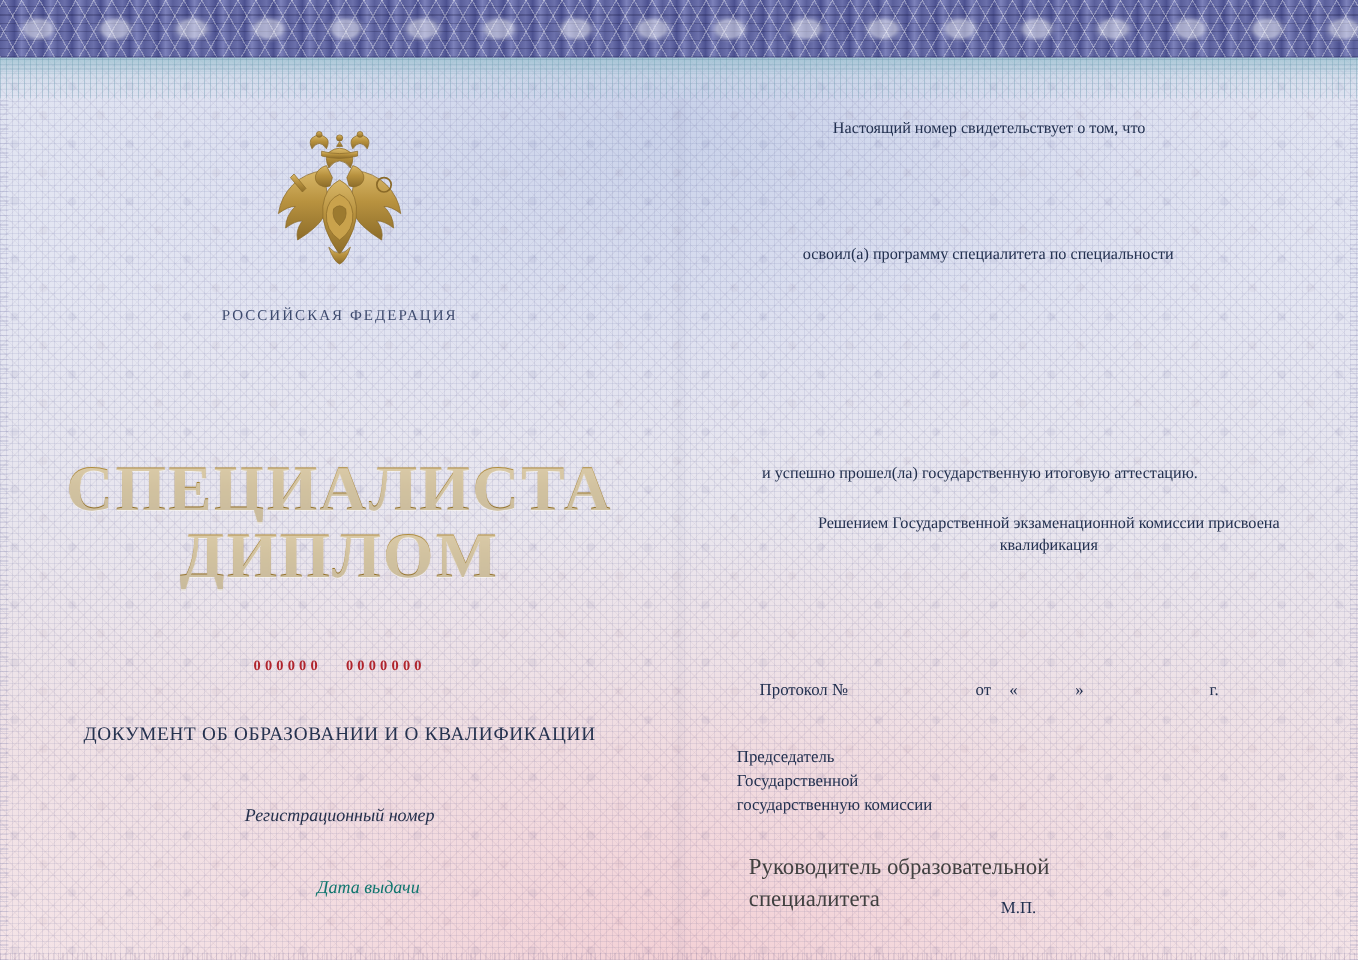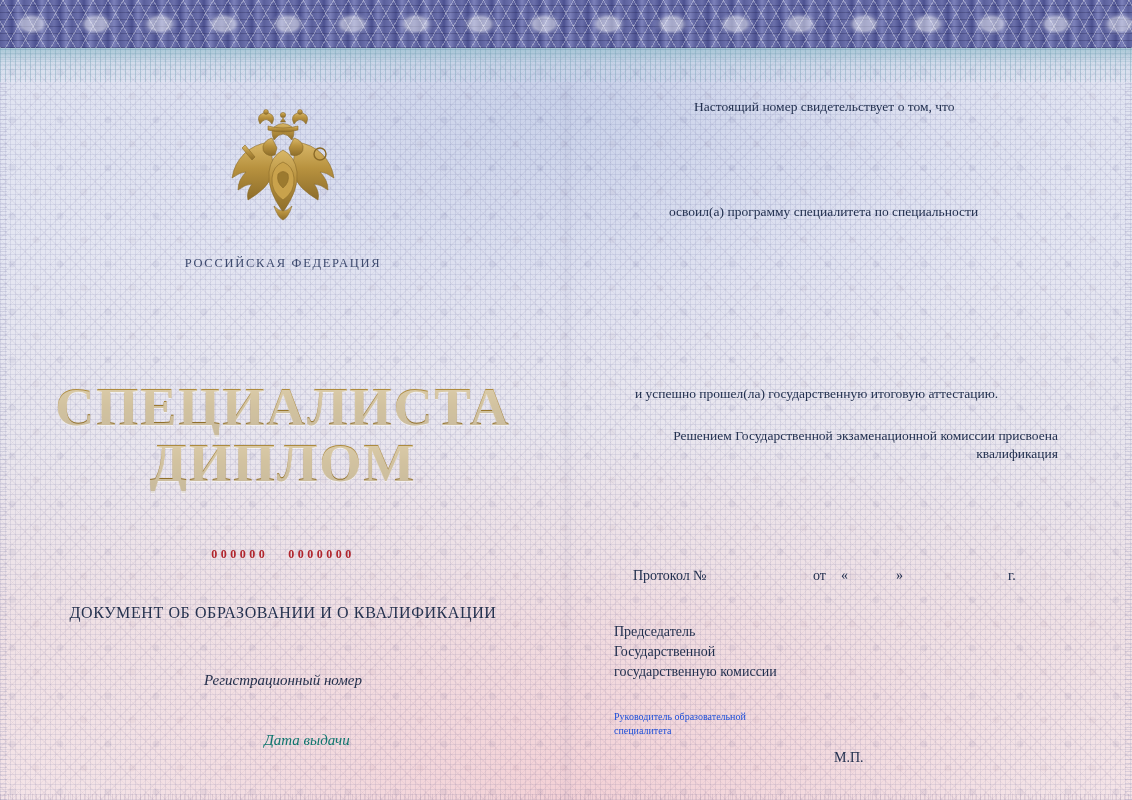--- a/index.html
+++ b/index.html
@@ -196,21 +196,21 @@
     font-family: "Liberation Serif", serif;
     color: #22304f;
     font-size: 13.5px;
     line-height: 1.35;
     white-space: nowrap;
   }
 
   .r1 { left: 128px; top: 8px; }
   .r2 { left: 103px; top: 113px; }
   .r3 { left: 69px;  top: 295px; }
-  .r4 { left: 92px;  top: 337px; text-align: right; width: 400px; white-space: normal; }
+  .r4 { left: 108px;  top: 337px; text-align: center; width: 400px; white-space: normal; }
 
   .protocol {
     position: absolute;
     left: 67px; top: 478px;
     width: 450px;
     font-family: "Liberation Serif", serif;
     font-size: 14px;
     color: #22304f;
   }
   .protocol .p-no { }
@@ -222,24 +222,24 @@
   .sig-block-1 {
     position: absolute;
     left: 48px; top: 532px;
     font-family: "Liberation Serif", serif;
     font-size: 14px;
     color: #22304f;
     line-height: 1.42;
   }
   .sig-block-2 {
     position: absolute;
-    left: 48px; top: 620px;
-    font-family: "Liberation Serif", serif;
-    font-size: 10px;
-    color: #1d4ed8;
+    left: 58px; top: 620px;
+    font-family: "Liberation Serif", serif;
+    font-size: 19px;
+    color: #404040;
     line-height: 1.42;
   }
   .mp {
     position: absolute;
     left: 268px; top: 660px;
     font-family: "Liberation Serif", serif;
     font-size: 14px;
     color: #22304f;
   }
 

